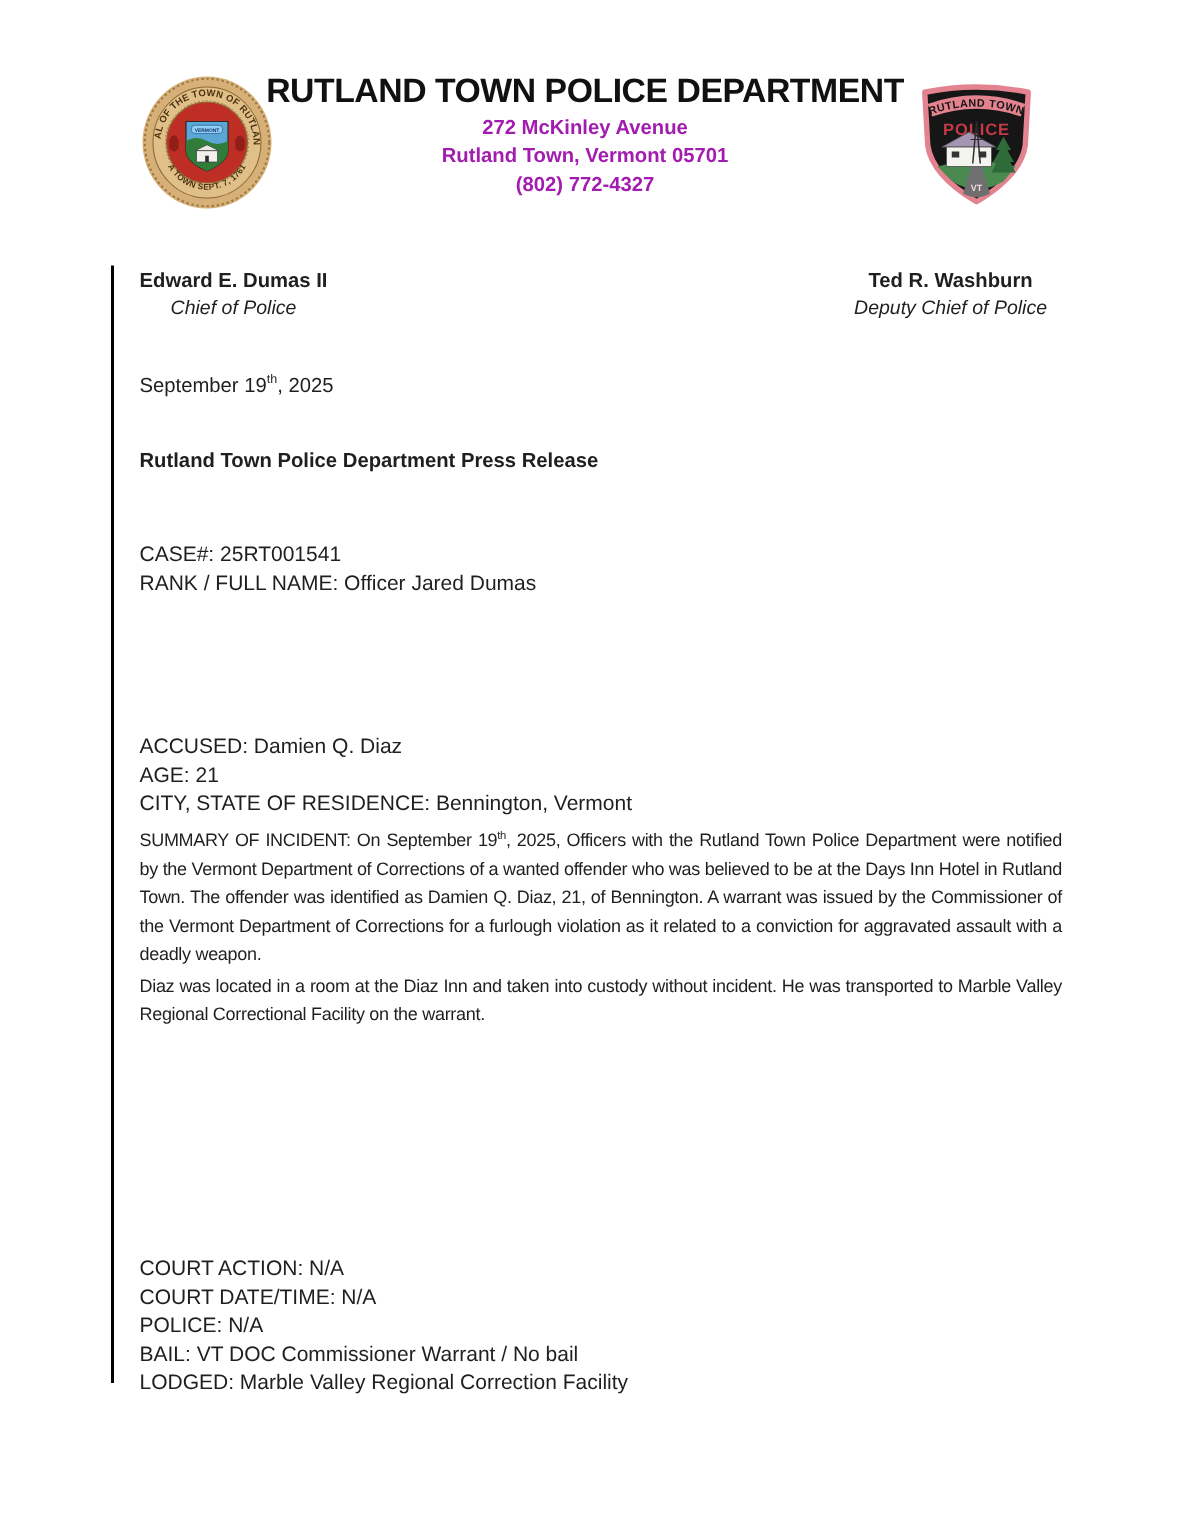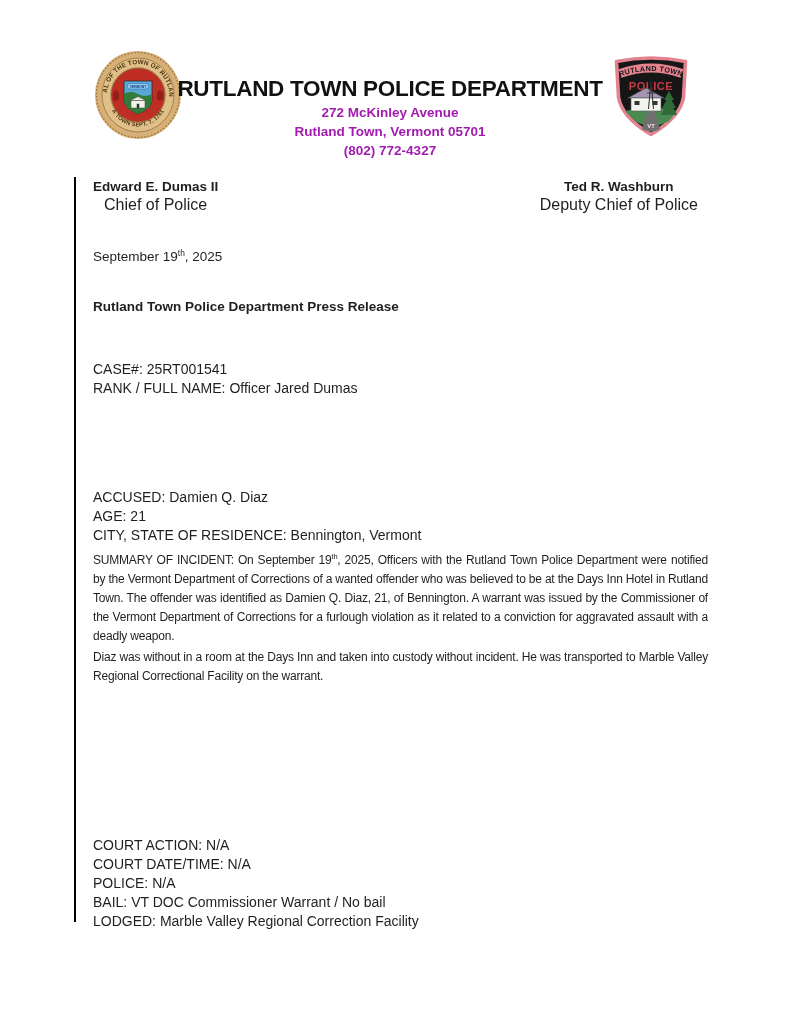--- a/index.html
+++ b/index.html
@@ -9,32 +9,32 @@
     position: relative;
     width: 791px;
     height: 1024px;
     background: #ffffff;
     overflow: hidden;
   }
 
   
   .seal-svg { position: absolute; left: 94px; top: 50px; width: 88px; height: 90px; }
   .patch-svg { position: absolute; left: 612px; top: 53px; width: 78px; height: 84px; }
-  .head-text { position: absolute; left: 155px; top: 47px; width: 470px; text-align: center; margin-top: 28px; }
+  .head-text { position: absolute; left: 155px; top: 47px; width: 470px; text-align: center; }
   .dept-name { font-size: 22.5px; font-weight: 700; letter-spacing: -0.3px; line-height: 28px; color: #111; white-space: nowrap; }
   .addr-line { font-size: 13.5px; font-weight: 700; line-height: 19px; color: #a21caf; }
 
   
   .vrule { position: absolute; left: 74px; top: 177px; width: 2px; height: 745px; background: #000; }
 
   
   .officials { position: absolute; left: 93px; top: 178px; width: 605px; display: flex; justify-content: space-between; }
   .official { text-align: center; }
   .official .name { font-size: 13.5px; font-weight: 700; line-height: 18px; }
-  .official .title { font-size: 16px; line-height: 18px; }
+  .official .title { font-size: 13px; font-style: italic; line-height: 18px; }
 
   
   .bodyline { font-size: 14px; line-height: 19px; }
   .date-line { position: absolute; left: 93px; top: 247px; font-size: 13.5px; line-height: 19px; }
   .release-title { position: absolute; left: 93px; top: 297px; width: 612px; text-align: left; font-size: 13.5px; font-weight: 700; line-height: 19px; }
   .case-block { position: absolute; left: 93px; top: 360px; }
   .incident-block { position: absolute; left: 93px; top: 421px; }
   .accused-block { position: absolute; left: 93px; top: 488px; }
   .para { position: absolute; left: 93px; width: 615px; font-size: 12px; letter-spacing: -0.2px; line-height: 19px; text-align: justify; }
   .para-1 { top: 551px; }
@@ -123,21 +123,21 @@
 
 
   <div class="accused-block">
     <div class="bodyline">ACCUSED: Damien Q. Diaz</div>
     <div class="bodyline">AGE: 21</div>
     <div class="bodyline">CITY, STATE OF RESIDENCE: Bennington, Vermont</div>
   </div>
 
   <div class="para para-1"><span>SUMMARY OF INCIDENT: On September 19</span><sup>th</sup><span>, 2025, Officers with the Rutland Town Police Department were notified by the Vermont Department of Corrections of a wanted offender who was believed to be at the Days Inn Hotel in Rutland Town. The offender was identified as Damien Q. Diaz, 21, of Bennington. A warrant was issued by the Commissioner of the Vermont Department of Corrections for a furlough violation as it related to a conviction for aggravated assault with a deadly weapon.</span></div>
 
-  <div class="para para-2">Diaz was without in a room at the Days Inn and taken into custody without incident. He was transported to Marble Valley Regional Correctional Facility on the warrant.</div>
+  <div class="para para-2">Diaz was located in a room at the Diaz Inn and taken into custody without incident. He was transported to Marble Valley Regional Correctional Facility on the warrant.</div>
 
   <div class="court-block">
     <div class="bodyline">COURT ACTION: N/A</div>
     <div class="bodyline">COURT DATE/TIME: N/A</div>
     <div class="bodyline">POLICE: N/A</div>
     <div class="bodyline">BAIL: VT DOC Commissioner Warrant / No bail</div>
     <div class="bodyline">LODGED: Marble Valley Regional Correction Facility</div>
   </div>
 
 </div>

